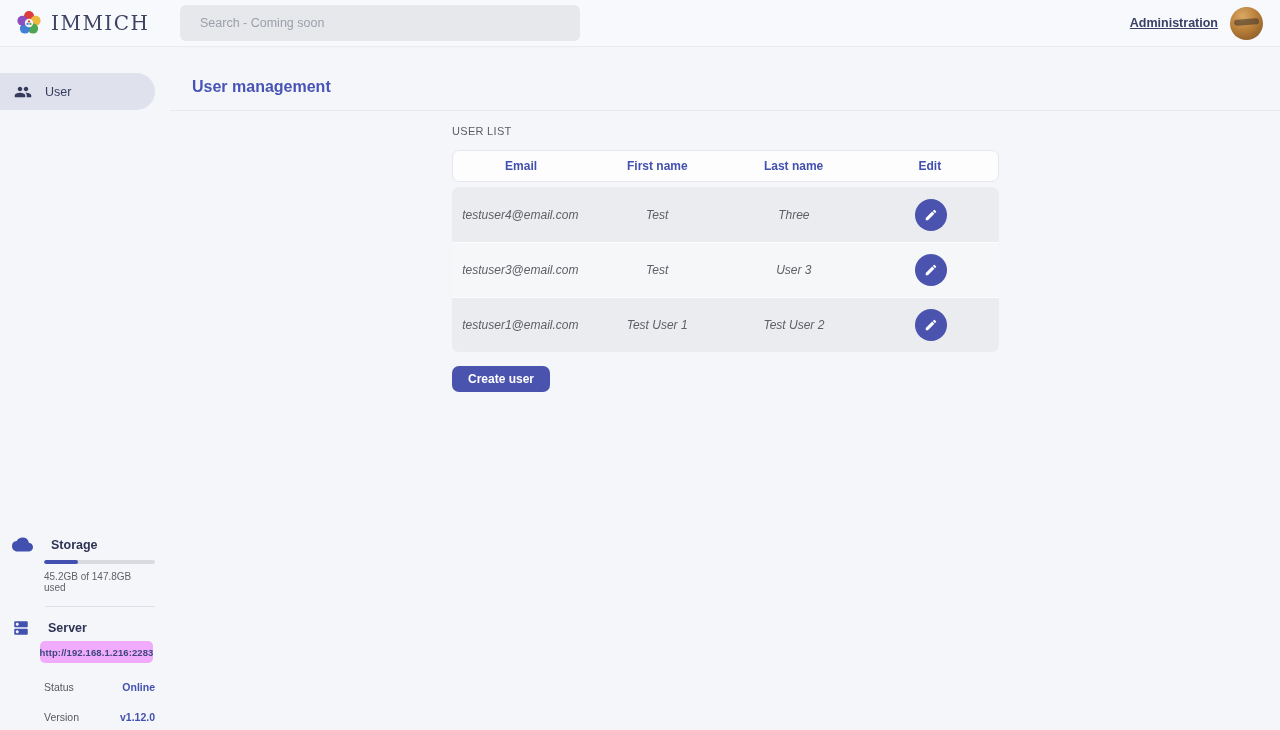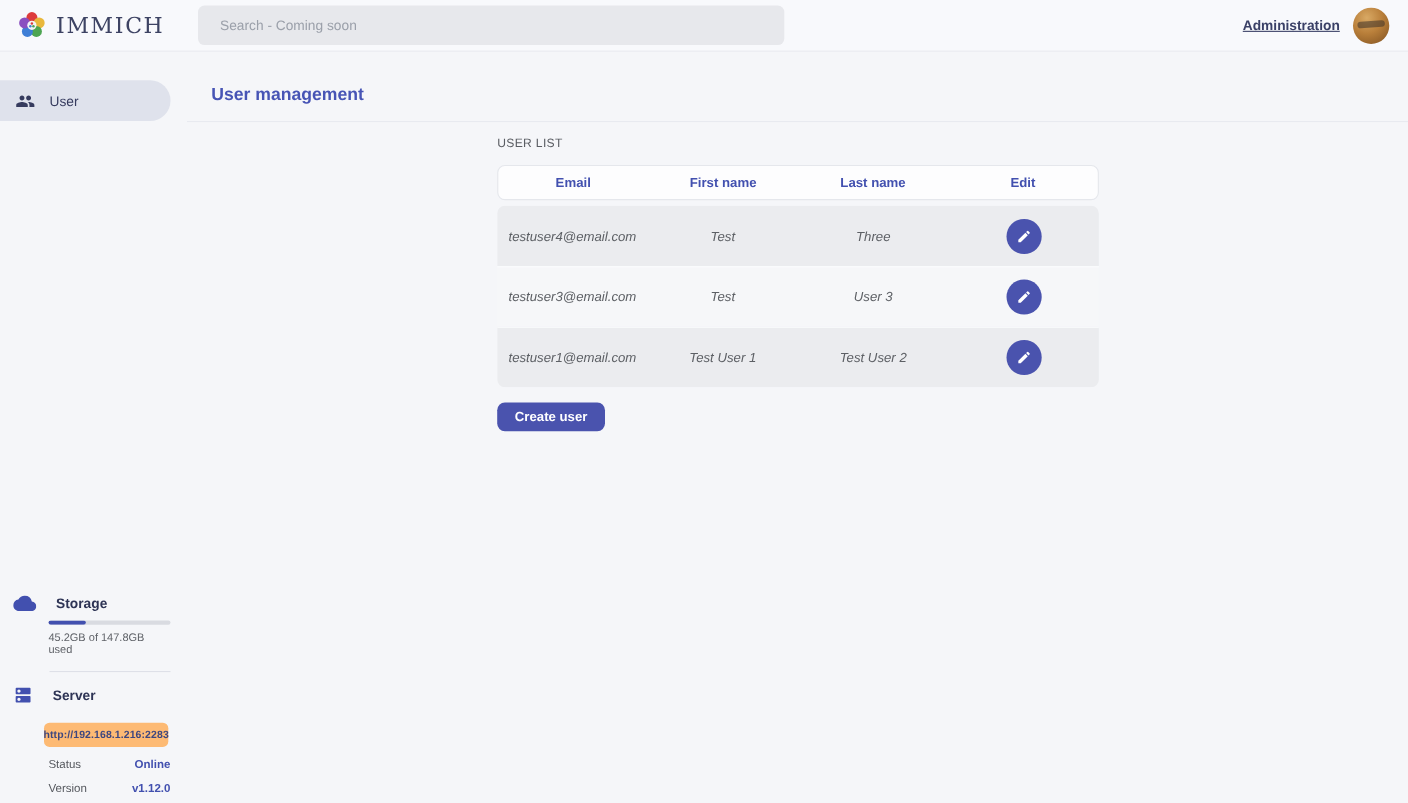--- a/index.html
+++ b/index.html
@@ -6,21 +6,21 @@
   html,body { width:1280px; height:730px; overflow:hidden; }
   body { font-family:"Liberation Sans",sans-serif; background:#f5f6f9; color:#3a3d46; }
 
   
   .topbar { position:absolute; top:0; left:0; width:1280px; height:47px;
             background:#f8f9fc; border-bottom:1px solid #e8eaf0;
             display:flex; align-items:center; z-index:5; }
   .brand { display:flex; align-items:center; gap:8px; padding-left:15px; width:180px; flex:none; }
   .brand-name { font-family:"DejaVu Serif","Liberation Serif",serif; font-size:20px;
                 color:#3d4363; letter-spacing:1.5px; font-weight:500; }
-  .search-input { width:533px; height:36px; background:#e7e8ec; border:none; border-radius:6px;
+  .search-input { width:400px; height:36px; background:#e7e8ec; border:none; border-radius:6px;
                   padding:11px 20px; font-size:12.5px; color:#4a4d55; outline:none;
                   font-family:"Liberation Sans",sans-serif; }
   .search-input::placeholder { color:#9ba0aa; }
   .topbar-right { margin-left:auto; display:flex; align-items:center; gap:12px; padding-right:17px; }
   .admin-link { font-size:12.5px; font-weight:700; color:#3a4066; text-decoration:underline; cursor:pointer; }
   .avatar { width:33px; height:33px; border-radius:50%; flex:none;
             background: radial-gradient(circle at 38% 28%, #d9a964 0%, #b97f3a 45%, #7e5020 100%);
             position:relative; overflow:hidden; }
   .avatar:after { content:""; position:absolute; left:4px; top:12px; width:25px; height:6px;
                   background:rgba(60,50,40,.55); border-radius:3px; transform:rotate(-4deg); }
@@ -35,24 +35,24 @@
               padding-left:14px; cursor:pointer; }
   .nav-item-label { font-size:12.5px; font-weight:500; color:#363b5e; }
 
   .sidebar-bottom { margin-top:auto; padding-bottom:12px; }
   .section-head { display:flex; align-items:center; gap:12px; padding-left:12px; }
   .section-title { font-size:12.5px; font-weight:700; color:#2e3455;margin-left:6px; }
   .progress-track { margin:8px 15px 0 44px; height:4px; background:#d9dbe1; border-radius:2px; overflow:hidden; }
   .progress-fill { height:100%; background:#4250af; border-radius:2px; }
   .usage-text { margin:7px 15px 0 44px; font-size:10px; color:#5f6268; }
   .side-divider { margin:13px 15px 12px 45px; border-top:1px solid #dee0e8; height:0; }
-  .url-chip { margin:16px 0 0 40px; width:113px; height:22px; background:#fdba74; border-radius:5px;
+  .url-chip { margin:4px 0 0 40px; width:113px; height:22px; background:#f0abfc; border-radius:5px;
               display:flex; align-items:center; justify-content:center;
               font-size:9.5px; font-weight:700; color:#3e477f; letter-spacing:.1px; }
-  .kv-row { display:flex; justify-content:space-between; margin:10px 15px 0 44px; font-size:10.5px; }
+  .kv-row { display:flex; justify-content:space-between; margin:18px 15px 0 44px; font-size:10.5px; }
   .kv-label { color:#55585e; }
   .kv-value { color:#4250af; font-weight:700; }
 
   
   .main { flex:1; display:flex; flex-direction:column; }
   .title-bar { height:59px; border-bottom:1px solid #e8eaf0; display:flex; align-items:flex-end; }
   .page-title { font-size:16px; font-weight:600; color:#4754b5; padding:0 0 14px 22px; }
   .content { padding:14px 0 0 282px; }
   .section-label { font-size:11px; color:#5a5d63; letter-spacing:.3px; }
 

